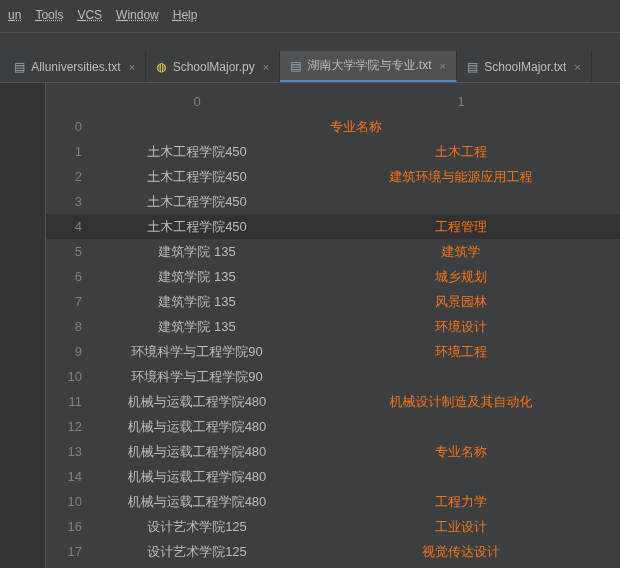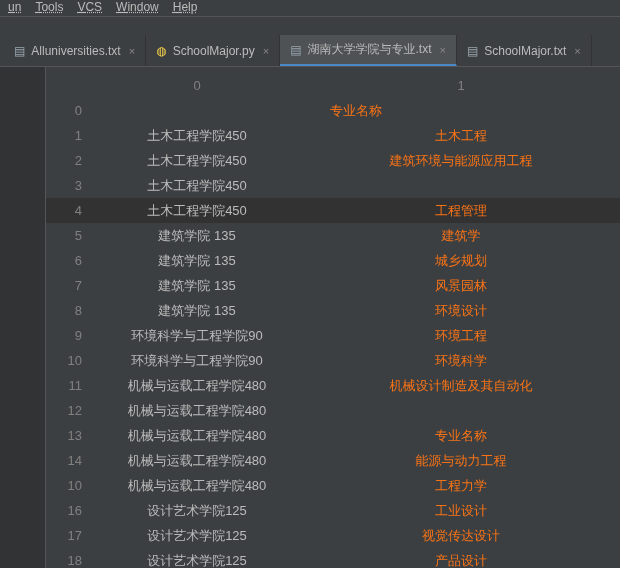--- a/index.html
+++ b/index.html
@@ -8,21 +8,21 @@
       color: #bbbbbb;
       font-family: "Microsoft YaHei", "SimSun", sans-serif;
       font-size: 13px;
       width: 620px;
       height: 568px;
       overflow: hidden;
     }
     .menu-bar {
       display: flex;
       gap: 14px;
-      padding: 0 8px;
+      padding: 8px 8px;
       font-size: 12px;
       color: #bbbbbb;
     }
     .menu-item { text-decoration: underline dotted; cursor: pointer; }
     .menu-item::first-letter { text-decoration: underline; }
     .separator { height: 1px; background: #555; margin: 2px 0 0 0; }
     .tabs-row {
       display: flex;
       background: #3c3f41;
       border-bottom: 1px solid #555;
@@ -182,40 +182,38 @@
         <div class="col-b">环境设计</div>
       </div>
       <div class="row">
         <div class="col-idx">9</div>
         <div class="col-a">环境科学与工程学院90</div>
         <div class="col-b">环境工程</div>
       </div>
       <div class="row">
         <div class="col-idx">10</div>
         <div class="col-a">环境科学与工程学院90</div>
-        <div class="col-b">环境科学</div>
       </div>
       <div class="row">
         <div class="col-idx">11</div>
         <div class="col-a">机械与运载工程学院480</div>
         <div class="col-b">机械设计制造及其自动化</div>
       </div>
       <div class="row">
         <div class="col-idx">12</div>
         <div class="col-a">机械与运载工程学院480</div>
       </div>
       <div class="row">
         <div class="col-idx">13</div>
         <div class="col-a">机械与运载工程学院480</div>
         <div class="col-b">专业名称</div>
       </div>
       <div class="row">
         <div class="col-idx">14</div>
         <div class="col-a">机械与运载工程学院480</div>
-        <div class="col-b">能源与动力工程</div>
       </div>
       <div class="row">
         <div class="col-idx">10</div>
         <div class="col-a">机械与运载工程学院480</div>
         <div class="col-b">工程力学</div>
       </div>
       <div class="row">
         <div class="col-idx">16</div>
         <div class="col-a">设计艺术学院125</div>
         <div class="col-b">工业设计</div>

